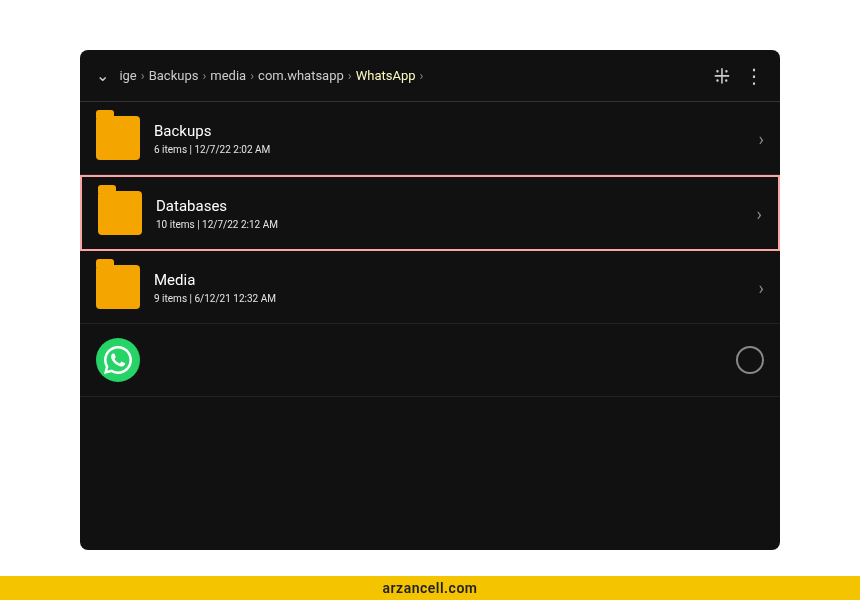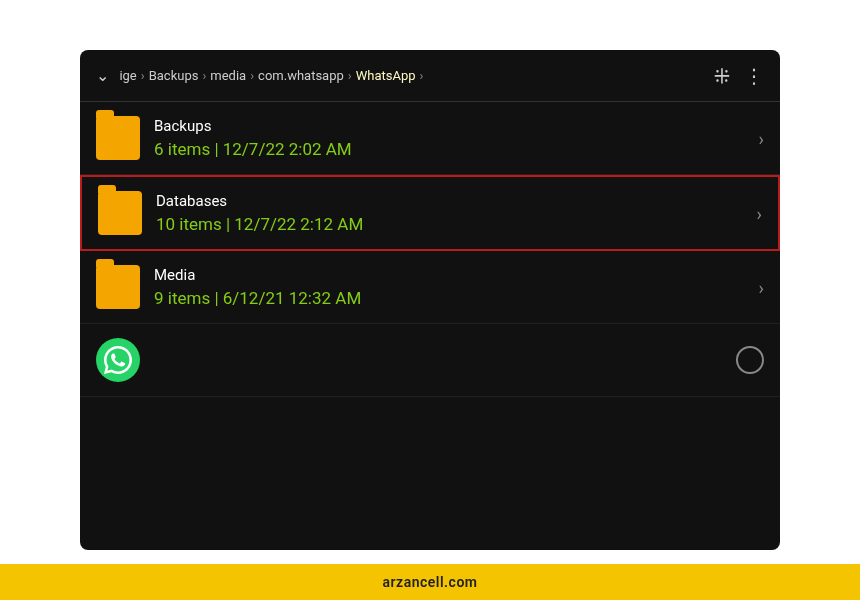--- a/index.html
+++ b/index.html
@@ -84,21 +84,21 @@
     .file-item {
       display: flex;
       align-items: center;
       padding: 14px 16px;
       border-bottom: 1px solid #222;
       cursor: pointer;
       position: relative;
     }
 
     .file-item.selected {
-      border: 2px solid #b91c1c;
+      border: 2px solid #fca5a5;
       border-radius: 0;
     }
 
     .folder-icon {
       width: 44px;
       height: 44px;
       background: #f5a500;
       border-radius: 4px;
       flex-shrink: 0;
       display: flex;
@@ -140,22 +140,22 @@
     }
 
     .file-name {
       color: #fff;
       font-size: 15px;
       font-weight: 400;
       margin-bottom: 4px;
     }
 
     .file-meta {
-      color: #84cc16;
-      font-size: 17px;
+      color: #e5e5e5;
+      font-size: 10px;
     }
 
     .chevron-right {
       color: #888;
       font-size: 18px;
       margin-left: 8px;
     }
 
     .circle-btn {
       width: 28px;
@@ -235,15 +235,15 @@
         </svg>
       </div>
       <div class="file-info">
       </div>
       <div class="circle-btn"></div>
     </div>
 
   </div>
 </div>
 
-<div style="width:860px; height:36px; background:#f5c400; display:flex; align-items:center; justify-content:center; position:absolute; bottom:0; left:0;">
+<div style="width:860px; height:24px; background:#f5c400; display:flex; align-items:center; justify-content:center; position:absolute; bottom:0; left:0;">
   <span class="footer-text">arzancell.com</span>
 </div>
 
 </body></html>

